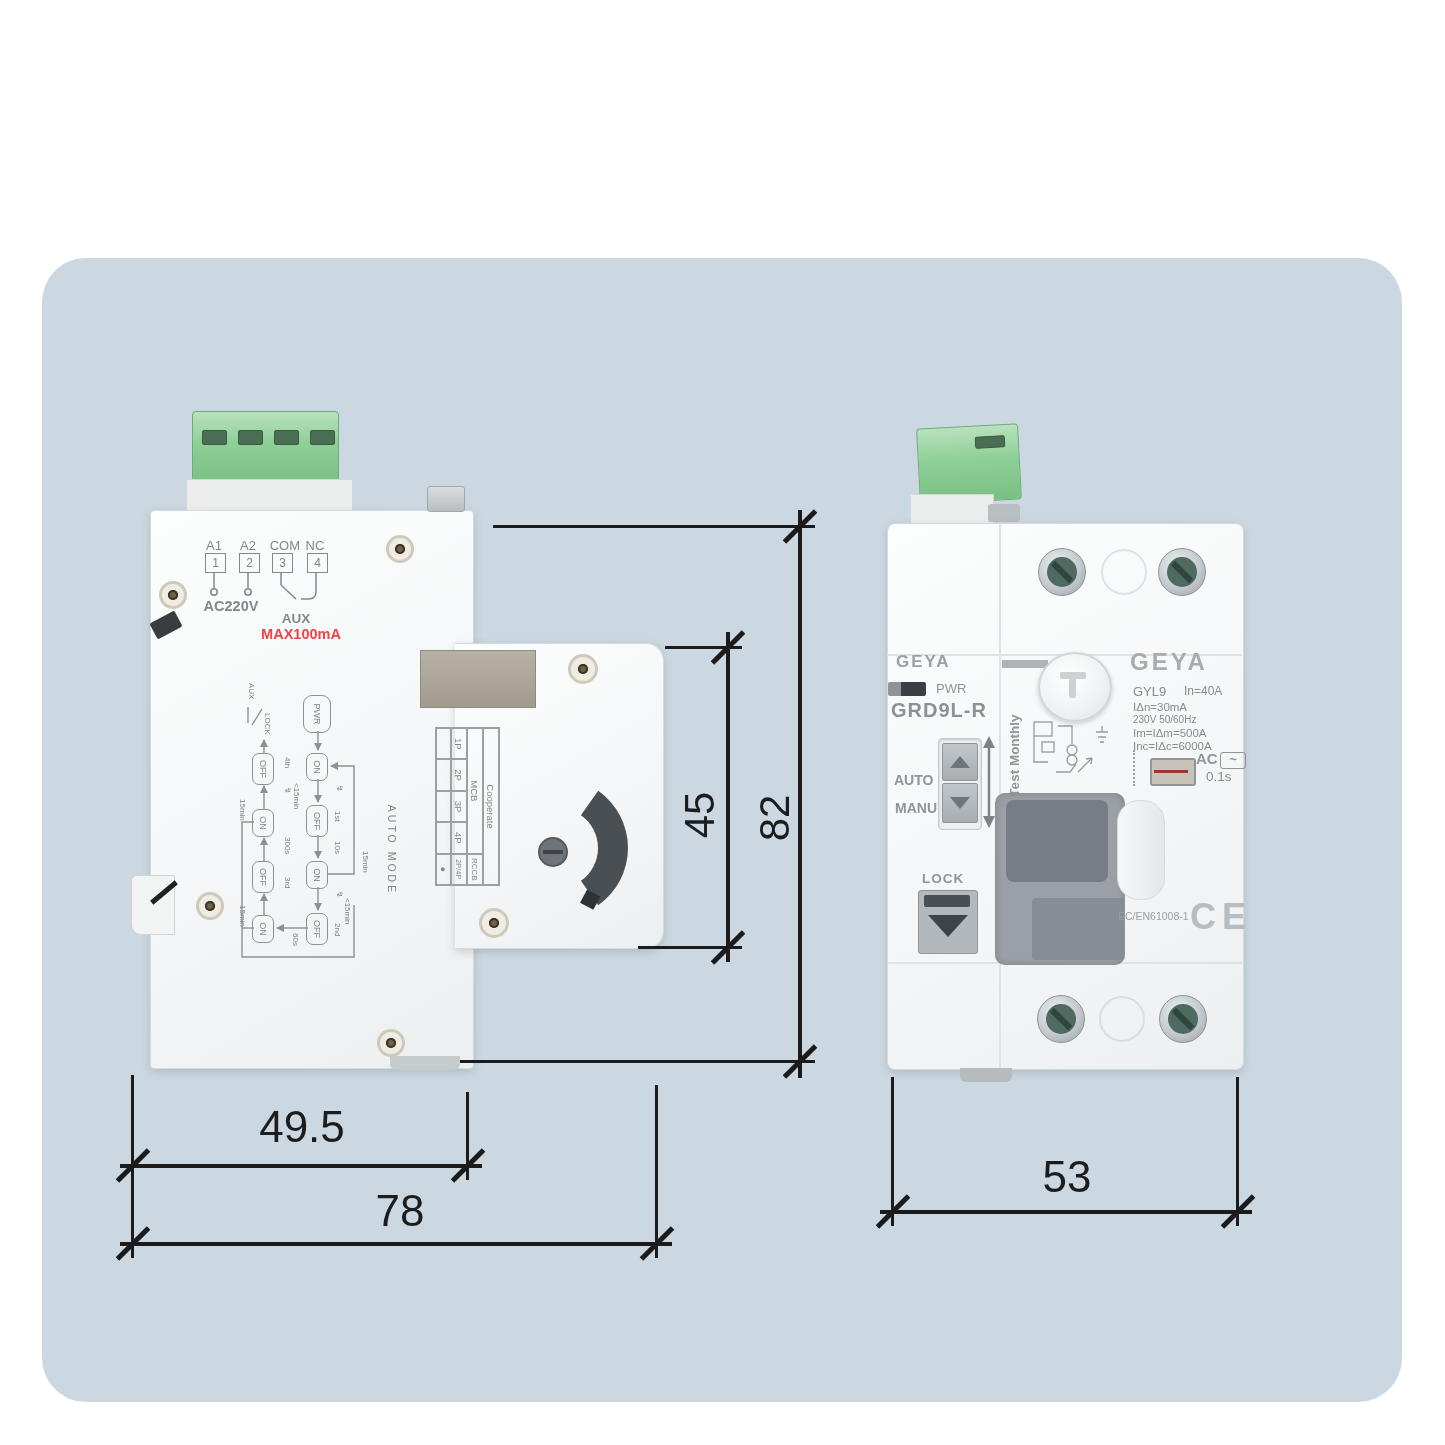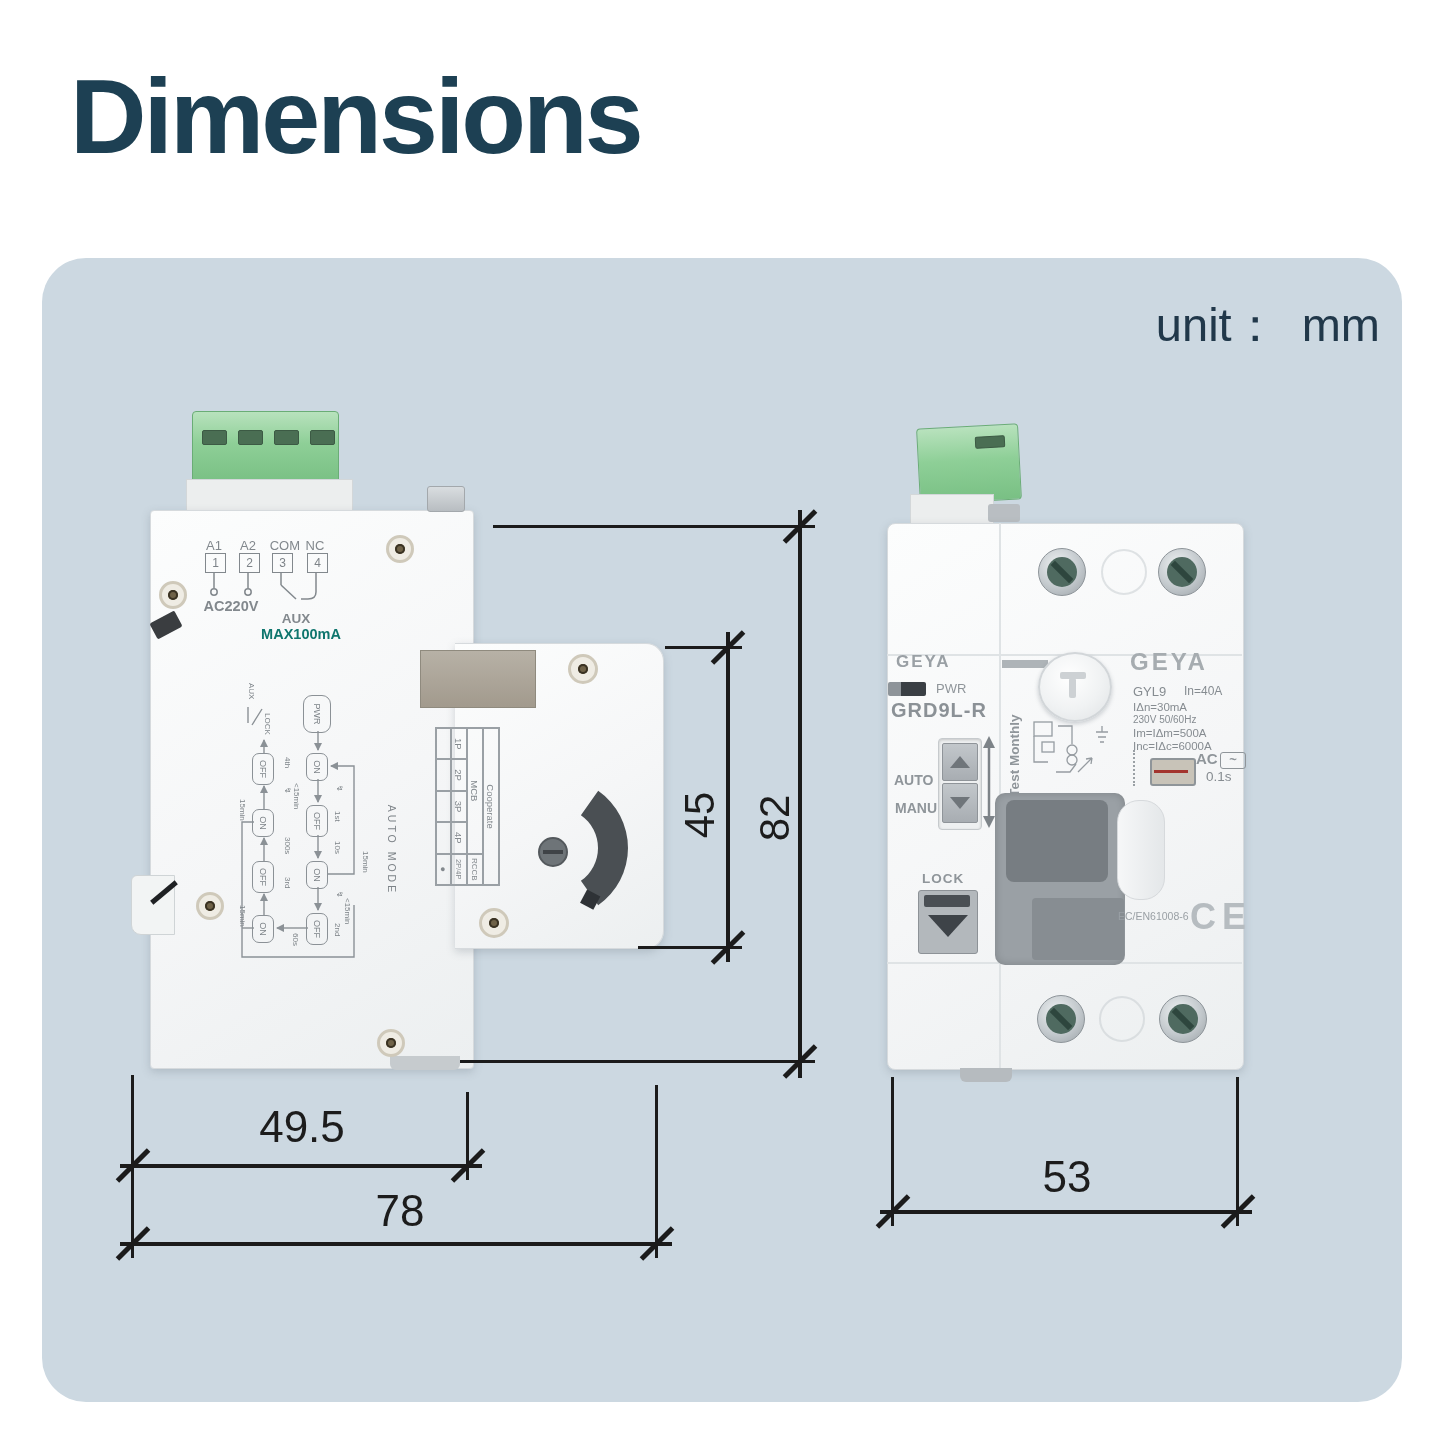--- a/index.html
+++ b/index.html
@@ -69,23 +69,21 @@
   .dim-tick{position:absolute;width:44px;height:5px;background:#1b1b1b;transform:rotate(-45deg);}
   .dim-label{position:absolute;font-size:44px;color:#1c1c1c;text-align:center;}
   .logo{font-weight:bold;color:#9aa0a5;letter-spacing:2px;}
   .cell-dot{font-size:9px;}
 </style>
 </head>
 <body>
 
 <div class="canvas">
 
-  <div class="page-title">Dimensions</div>
   <div class="panel"></div>
-  <div class="unit-label">unit： mm</div>
 
   <div>
 
     <div class="terminal-green terminal-green abs" style="left:192px;top:411px;width:145px;height:70px;background:linear-gradient(180deg,#b8e2bd 0%,#8ecf97 45%,#79c084 100%);border:1px solid #6aad76;border-radius:4px;position:absolute;"></div>
     <div class="tslot" style="left:202px;top:430px;width:23px;height:13px;"></div>
     <div class="tslot" style="left:238px;top:430px;width:23px;height:13px;"></div>
     <div class="tslot" style="left:274px;top:430px;width:23px;height:13px;"></div>
     <div class="tslot" style="left:310px;top:430px;width:23px;height:13px;"></div>
     <div class="pedestal" style="left:186px;top:479px;width:165px;height:32px;"></div>
 
@@ -116,21 +114,21 @@
           <circle cx="19" cy="52" r="3.2"></circle>
         <line x1="53" y1="33" x2="53" y2="48"></line>
           <circle cx="53" cy="52" r="3.2"></circle>
         <line x1="86" y1="33" x2="86" y2="45"></line>
           <line x1="86" y1="45" x2="101" y2="59"></line>
         <path d="M121,33 V52 Q121,59 113,59 L106,59"></path>
       </g>
     </svg>
     <div class="tlabel" style="left:181px;top:598px;width:100px;font-size:14.5px;font-weight:bold;color:#82888d;">AC220V</div>
     <div class="tlabel" style="left:246px;top:611px;width:100px;font-size:13.5px;font-weight:bold;color:#82888d;">AUX</div>
-    <div class="tlabel" style="left:226px;top:626px;width:150px;font-size:14.5px;font-weight:bold;color:#0f766e;">MAX100mA</div>
+    <div class="tlabel" style="left:226px;top:626px;width:150px;font-size:14.5px;font-weight:bold;color:#ef4444;">MAX100mA</div>
 
     <div class="screw-brass" style="left:159px;top:581px;width:22px;height:22px;"></div>
     <div class="screw-brass" style="left:386px;top:535px;width:22px;height:22px;"></div>
     <div class="screw-brass" style="left:196px;top:892px;width:22px;height:22px;"></div>
     <div class="screw-brass" style="left:377px;top:1029px;width:22px;height:22px;"></div>
 
     <div class="fc-wrap">
       <div class="fc-nat">
         <div class="fc-mode">AUTO MODE</div>
         <svg width="300" height="170" viewBox="0 0 300 170" style="position:absolute;left:0;top:0;">
@@ -292,21 +290,21 @@
     <div class="abs" style="left:918px;top:890px;width:58px;height:62px;background:#b3b8bc;border:1px solid #8d9297;border-radius:3px;">
       <div class="abs" style="left:5px;top:4px;width:46px;height:12px;background:#4a4f54;border-radius:2px;"></div>
       <div class="abs" style="left:9px;top:24px;width:0;height:0;border-left:20px solid transparent;border-right:20px solid transparent;border-top:22px solid #3e4348;"></div>
     </div>
 
     <div class="abs" style="left:995px;top:793px;width:130px;height:172px;background:#9aa0a5;border-radius:10px;box-shadow:inset 0 0 8px rgba(0,0,0,.18);"></div>
     <div class="abs" style="left:1006px;top:800px;width:102px;height:82px;background:#777d82;border-radius:8px;"></div>
     <div class="abs" style="left:1117px;top:800px;width:46px;height:98px;background:linear-gradient(90deg,#f6f7f8,#e4e7e9);border:1px solid #d6d9dc;border-radius:22px;"></div>
     <div class="abs" style="left:1032px;top:898px;width:92px;height:62px;background:#878d92;border-radius:4px;"></div>
 
-    <div class="dev-text" style="left:1118px;top:910px;font-size:10.5px;color:#9aa0a5;">EC/EN61008-6</div>
+    <div class="dev-text" style="left:1118px;top:910px;font-size:10.5px;color:#9aa0a5;">EC/EN61008-1</div>
     <div class="dev-text" style="left:1190px;top:896px;font-size:36px;font-weight:bold;letter-spacing:6px;color:#b6bcc0;">CE</div>
 
     <div class="screw-green" style="left:1037px;top:995px;width:46px;height:46px;"></div>
     <div class="screw-green" style="left:1159px;top:995px;width:46px;height:46px;"></div>
     <div class="knockout" style="left:1099px;top:996px;width:42px;height:42px;"></div>
     <div class="abs" style="left:960px;top:1068px;width:52px;height:14px;background:#b6bbbf;border-radius:0 0 6px 6px;"></div>
   </div>
 
   <div>
 

